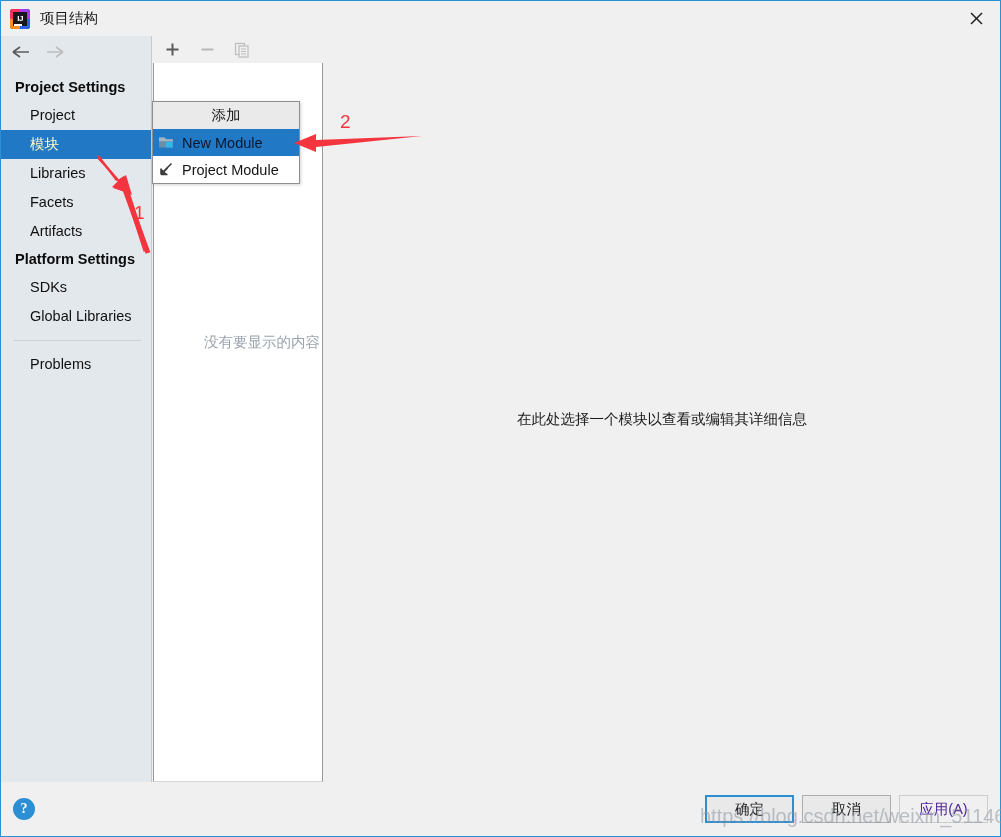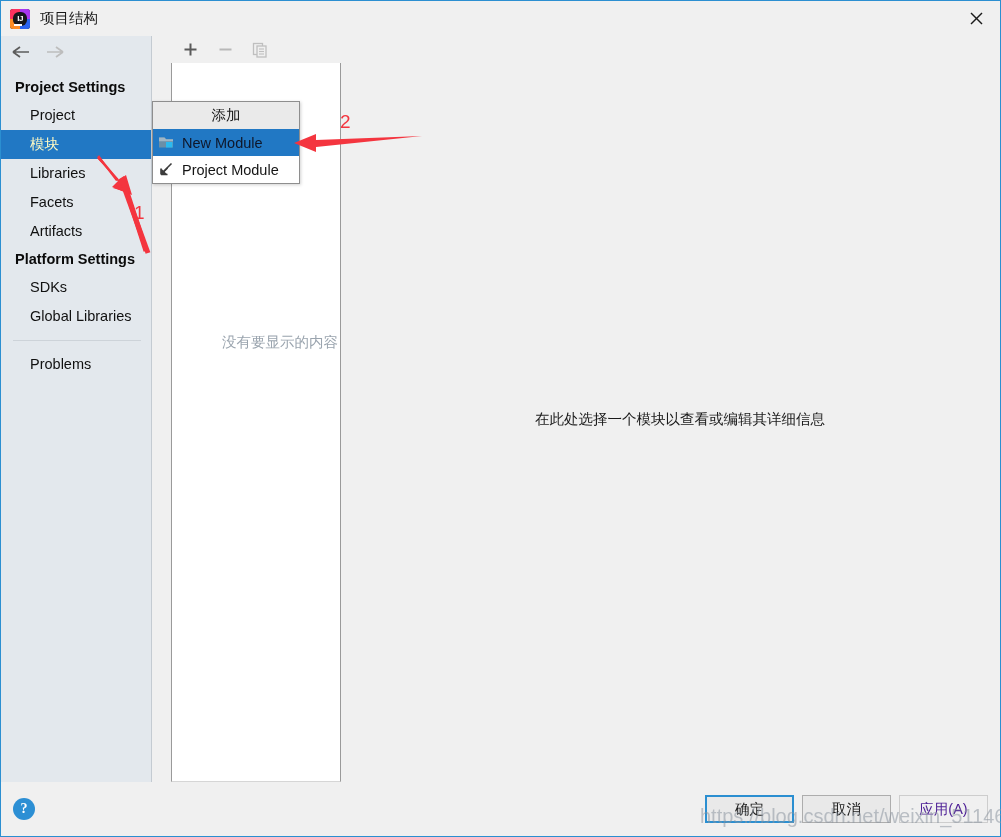--- a/index.html
+++ b/index.html
@@ -44,21 +44,20 @@
   #app-icon .q2 { position:absolute; right:0; top:0; width:10px; height:10px; background:#a737f0; }
   #app-icon .q3 { position:absolute; left:0; bottom:0; width:10px; height:10px; background:#fd8b23; }
   #app-icon .q4 { position:absolute; right:0; bottom:0; width:10px; height:10px; background:#2b63f0; }
   #app-icon .inner {
     position:absolute; left:3px; top:3px; right:3px; bottom:3px;
     background:#17171c;
     display:flex; align-items:center; justify-content:center;
     font-size:8px; font-weight:bold; color:#fff;
     font-family:"Liberation Sans", sans-serif;
     letter-spacing:-0.5px;
-    border-radius:6px;
   }
   #app-icon .underline {
     position:absolute; left:4px; bottom:3px; width:8px; height:2px; background:#fff;
   }
   #win-title {
     margin-left: 10px;
     font-size: 14.5px;
     color: #1a1a1a;
   }
   #close-btn {
@@ -69,21 +68,20 @@
     cursor: pointer;
   }
   #close-btn svg { display: block; }
 
   
   #content {
     flex: 1;
     display: flex;
     position: relative;
     min-height: 0;
-    gap: 18px;
   }
 
   
   #sidebar {
     width: 151px;
     min-width: 151px;
     background: #e3e8ed;
     border-right: 1px solid #c4cbd2;
     display: flex;
     flex-direction: column;

